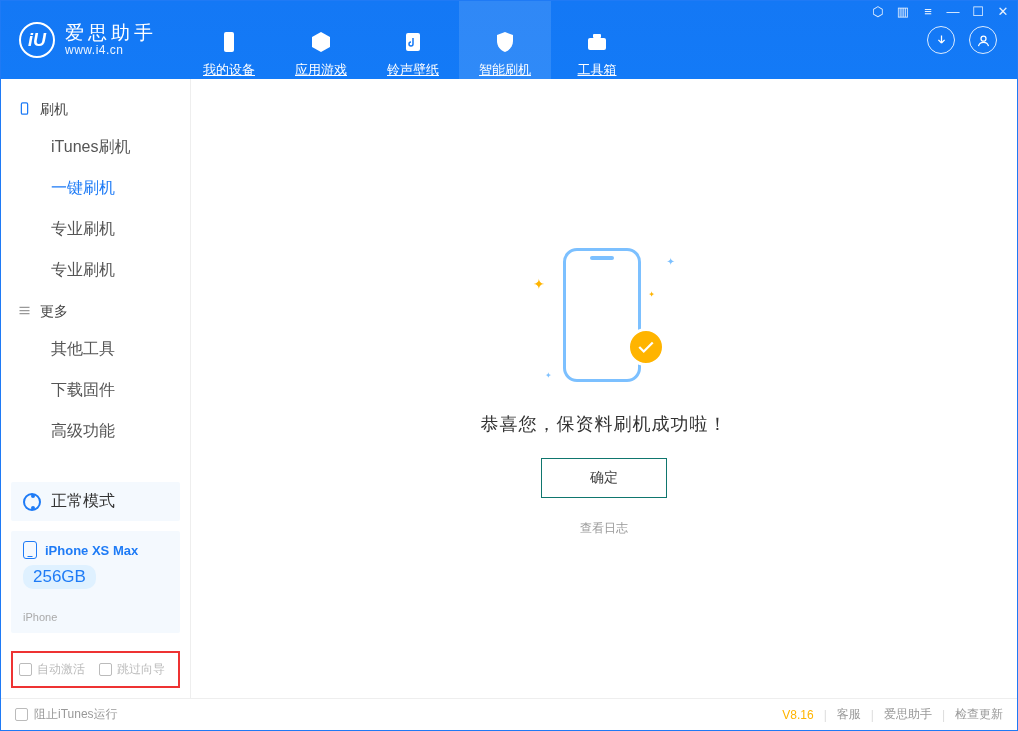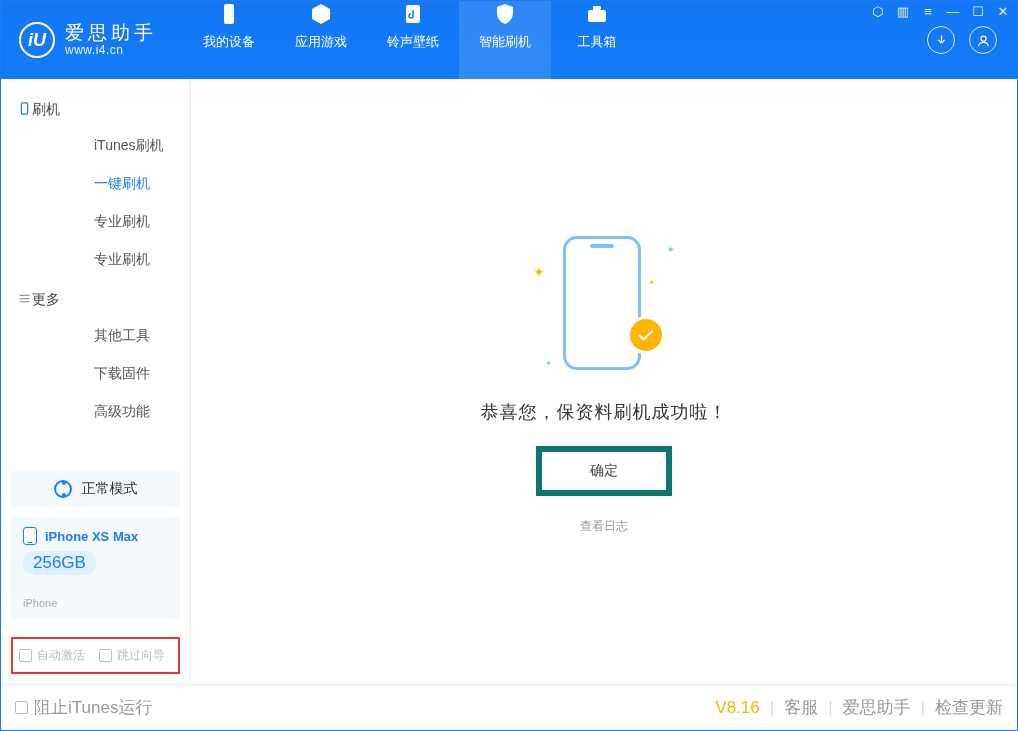--- a/index.html
+++ b/index.html
@@ -5,37 +5,37 @@
 * { margin: 0; padding: 0; box-sizing: border-box; }
 body { font-family: "Microsoft YaHei", Arial, sans-serif; background: #fff; font-size: 13px; color: #333; }
 .window { width: 1018px; height: 731px; border: 1px solid #1f7af5; display: flex; flex-direction: column; position: relative; }
 .titlebar { height: 78px; background: linear-gradient(#1478f5, #137af7); display: flex; align-items: center; color: #fff; }
 .logo-zone { display: flex; align-items: center; padding: 0 18px; }
 .logo-circle { width: 36px; height: 36px; border: 2.5px solid #fff; border-radius: 50%; display: flex; align-items: center; justify-content: center; font-weight: bold; font-size: 18px; font-style: italic; margin-right: 10px; }
 .logo-text { display: flex; flex-direction: column; line-height: 1.15; justify-content: space-between; }
 .logo-main { font-size: 19px; letter-spacing: 4px; font-weight: 500; }
 .logo-sub { font-size: 12px; letter-spacing: 0.5px; font-weight: 300; opacity: 0.92; }
 .nav { display: flex; height: 100%; margin-left: 8px; }
-.nav-item { width: 92px; display: flex; flex-direction: column; align-items: center; justify-content: flex-start; cursor: pointer; font-size: 13px; gap: 6px; }
+.nav-item { width: 92px; display: flex; flex-direction: column; align-items: center; justify-content: flex-end; cursor: pointer; font-size: 13px; gap: 6px; text-decoration: underline; }
 .nav-item.active { background: rgba(255,255,255,0.12); }
 .nav-icon { height: 26px; display: flex; align-items: center; justify-content: center; }
 .nav-icon svg { width: 24px; height: 24px; fill: #fff; }
 .win-controls { position: absolute; right: 6px; top: 3px; display: flex; gap: 9px; align-items: center; }
 .win-controls span { color: #fff; font-size: 13px; cursor: pointer; opacity: 0.9; width:16px; text-align:center; }
 .actions-right { margin-left: auto; display: flex; align-items: center; gap: 14px; padding-right: 20px; }
 .circ-btn { width: 28px; height: 28px; border: 1.5px solid rgba(255,255,255,0.85); border-radius: 50%; display: flex; align-items: center; justify-content: center; cursor: pointer; }
 .circ-btn svg { width: 15px; height: 15px; stroke: #fff; fill: none; stroke-width: 2; }
 .body-area { flex: 1; display: flex; min-height: 0; }
 .sidebar { width: 190px; border-right: 1px solid #eee; display: flex; flex-direction: column; }
 .side-scroll { flex:1; overflow:auto; padding-top: 10px;}
-.side-group-header { display: flex; align-items: center; padding: 12px 16px 8px; color: #444; font-size: 14px; }
+.side-group-header { display: flex; align-items: center; gap: 8px; padding: 12px 16px 8px; color: #444; font-size: 14px; }
 .side-group-header svg { width: 15px; height: 15px; }
-.side-item { padding: 10px 10px 10px 50px; font-size: 14px; color: #555; cursor: pointer; margin-left: 43px; }
+.side-item { padding: 10px 10px 10px 50px; font-size: 16px; color: #555; cursor: pointer; }
 .side-item.selected { color: #1e7bf6; }
-.side-status-box { margin: 10px; background: #f4f9fe; border-radius: 2px; padding: 9px 12px; display: flex; align-items: center; gap: 10px; color: #333; font-size: 14px; justify-content: center; }
+.side-status-box { margin: 10px; background: #f4f9fe; border-radius: 2px; padding: 9px 12px; display: flex; align-items: center; gap: 10px; color: #333; font-size: 16px; }
 .rot-icon { width: 18px; height: 18px; border: 2px solid #1e7bf6; border-radius: 50%; position: relative; }
 .rot-icon::before, .rot-icon::after { content:''; position:absolute; width:4px; height:4px; background:#1e7bf6; border-radius:50%; }
 .rot-icon::before { top:-1px; left:6px; }
 .rot-icon::after { bottom:-1px; left:6px; }
 .device-box { margin: 0 10px 10px; background: #f4f9fe; border-radius: 2px; padding: 10px 12px; }
 .device-head { display:flex; align-items:center; gap:8px; }
 .device-name { color: #1e7bf6; font-weight: bold; font-size: 13px; }
 .phone-mini { width:14px; height:18px; border:1.5px solid #1e7bf6; border-radius:3px; position:relative; }
 .phone-mini::after { content:''; position:absolute; bottom:1px; left:50%; transform:translateX(-50%); width:5px; height:1.5px; background:#1e7bf6; }
 .storage-pill { display:inline-block; margin-top:6px; font-size:17px; color:#1e7bf6; background:#dff1ff; padding:2px 10px; border-radius:10px; }
@@ -48,23 +48,23 @@
 .phone-big { position:absolute; left:24px; top:8px; width:78px; height:134px; border:3px solid #7cc0ff; border-radius:14px; background:#fff; }
 .phone-big::before { content:''; position:absolute; top:5px; left:50%; transform:translateX(-50%); width:24px; height:4px; background:#7cc0ff; border-radius:3px; }
 .badge-ok { position:absolute; right:4px; bottom:24px; width:38px; height:38px; background:#ffb400; border-radius:50%; display:flex; align-items:center; justify-content:center; border:3px solid #fff; }
 .badge-ok svg { width:18px; height:14px; stroke:#fff; fill:none; stroke-width:3; }
 .spark { position:absolute; color:#ffb400; font-size:14px; }
 .spark.s1 { left:-6px; top:36px; }
 .spark.s2 { right:-6px; top:16px; font-size:10px; color:#7cc0ff; }
 .spark.s3 { left:6px; bottom:10px; font-size:8px; color:#7cc0ff; }
 .spark.s4 { right:14px; top:50px; font-size:8px; }
 .succ-msg { font-size: 18px; color:#333; letter-spacing: 1px; }
-.btn-ok { border:6px solid #0f766e; background:#fff; padding:10px 48px; font-size:14px; color:#444; cursor:pointer; }
+.btn-ok { border:1px solid #0f766e; background:#fff; padding:10px 48px; font-size:14px; color:#444; cursor:pointer; }
 .view-log { color:#999; font-size:12px; cursor:pointer; }
-.footer { height: 46px; border-top:1px solid #eee; display:flex; align-items:center; padding:0 14px; font-size:17px; color:#999; }
+.footer { height: 32px; border-top:1px solid #eee; display:flex; align-items:center; padding:0 14px; font-size:12px; color:#999; }
 .footer .f-left { display:flex; align-items:center; gap:6px; }
 .footer .f-right { margin-left:auto; display:flex; align-items:center; gap:10px; }
 .ver { color:#ffb400; }
 .flink { color:#999; cursor:pointer; }
 .fsep { color:#ddd; }
 </style>
 </head>
 <body>
 
 <div class="window">

